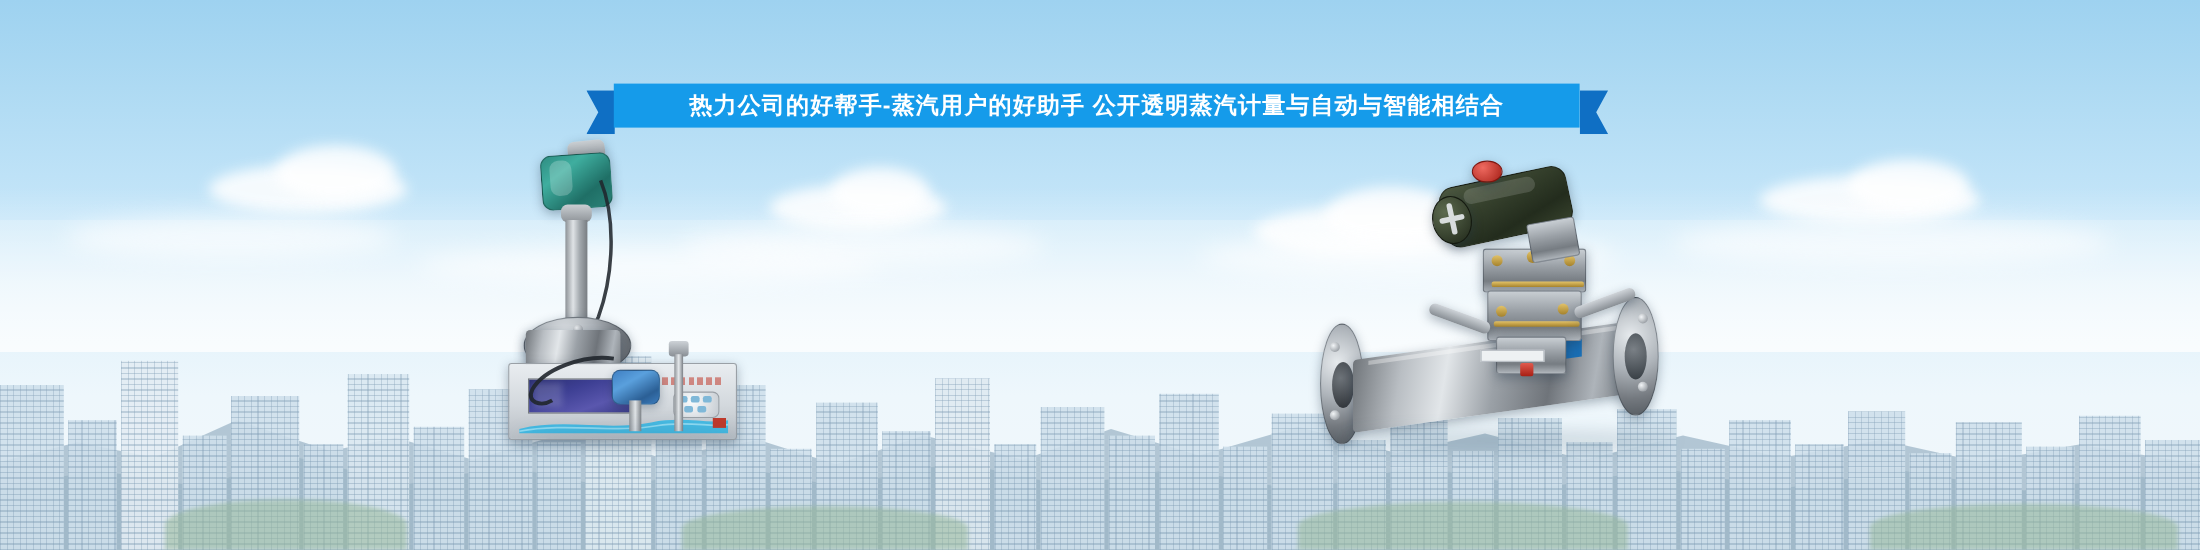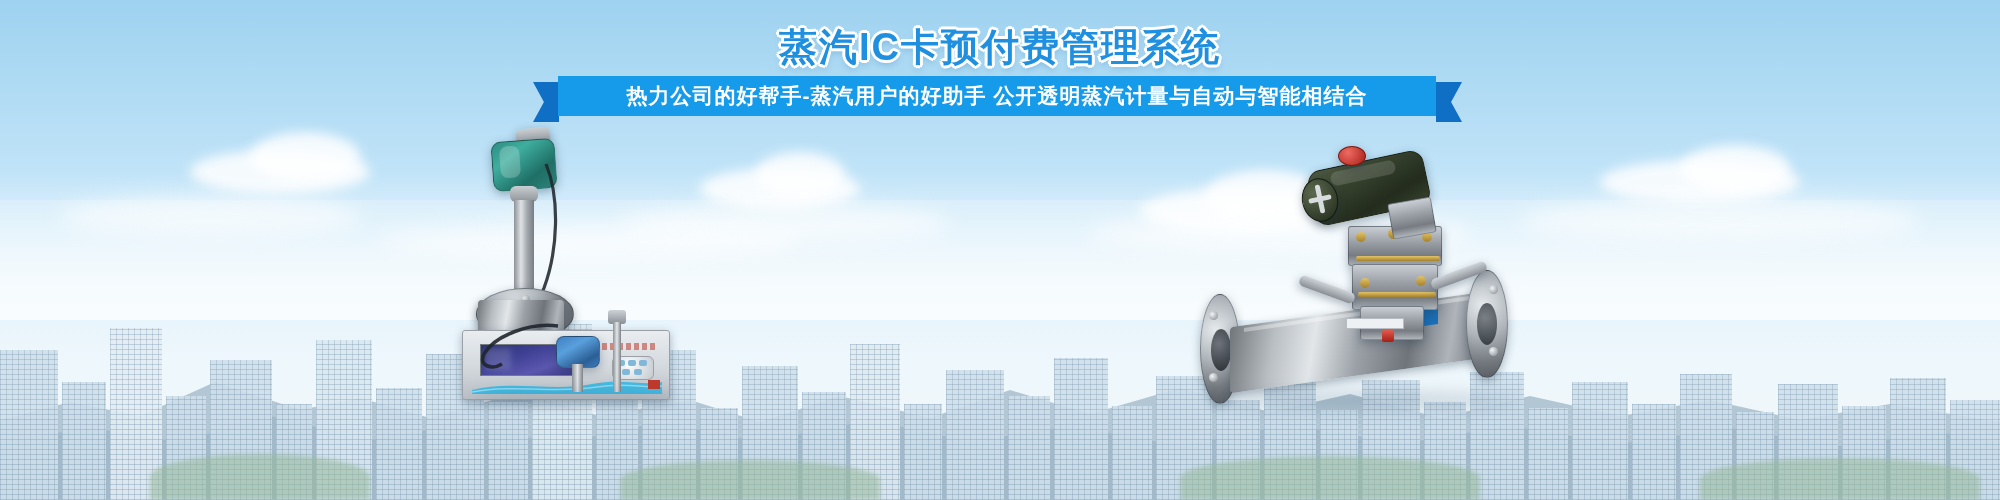--- a/index.html
+++ b/index.html
@@ -156,21 +156,20 @@
     <div class="bld" style="left:1842px;width:44px;height:94px;"></div>
     <div class="bld" style="left:1890px;width:56px;height:122px;"></div>
     <div class="bld" style="left:1950px;width:50px;height:100px;"></div>
 
     <div class="green" style="left:150px;width:220px;height:46px;"></div>
     <div class="green" style="left:620px;width:260px;height:40px;"></div>
     <div class="green" style="left:1180px;width:300px;height:44px;"></div>
     <div class="green" style="left:1700px;width:280px;height:42px;"></div>
   </div>
 
-  <div class="headline">蒸汽IC卡预付费管理系统</div>
 
   <div class="ribbon-wrap">
     <div class="tail left"></div>
     <div class="tail right"></div>
     <div class="ribbon-bar"></div>
     <div class="ribbon-text">热力公司的好帮手-蒸汽用户的好助手 公开透明蒸汽计量与自动与智能相结合</div>
   </div>
 
   <div class="dev" style="left:470px;top:128px;width:120px;height:200px;">
 

